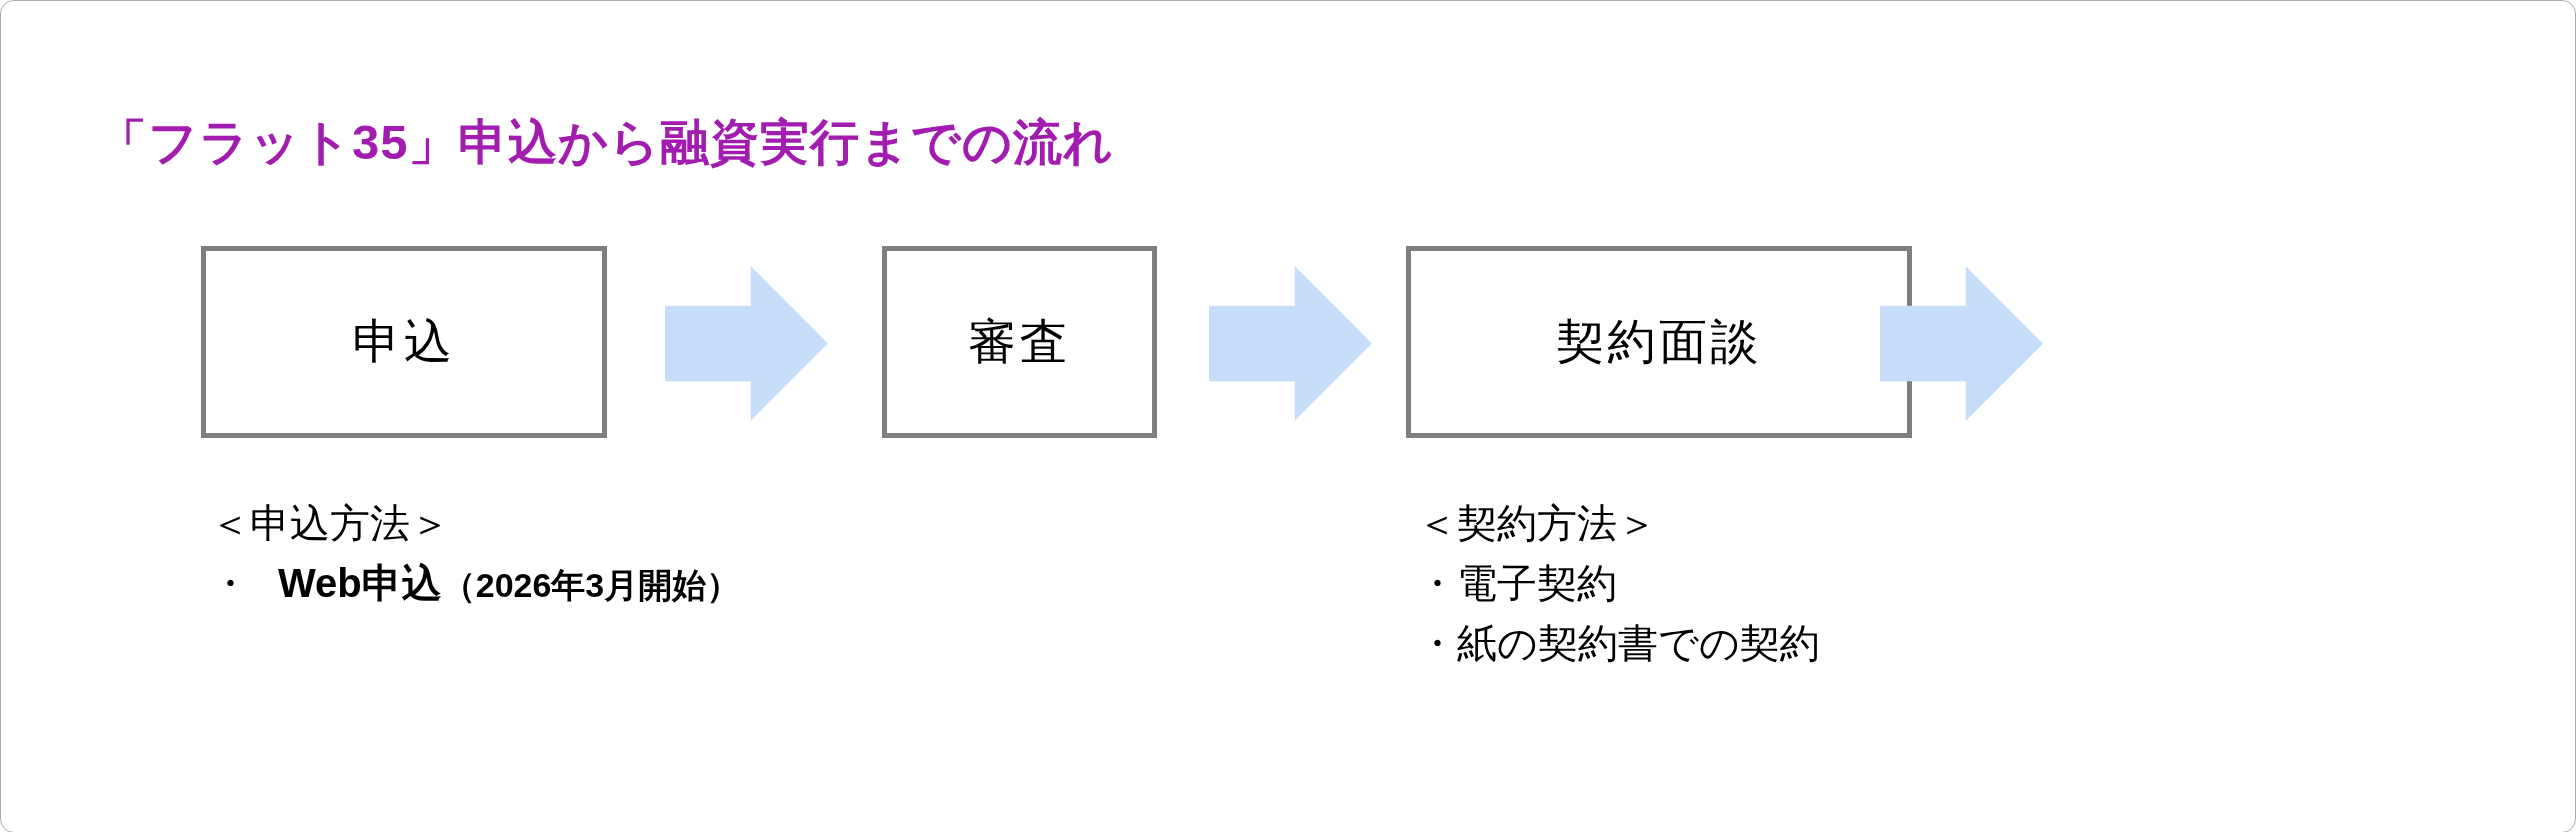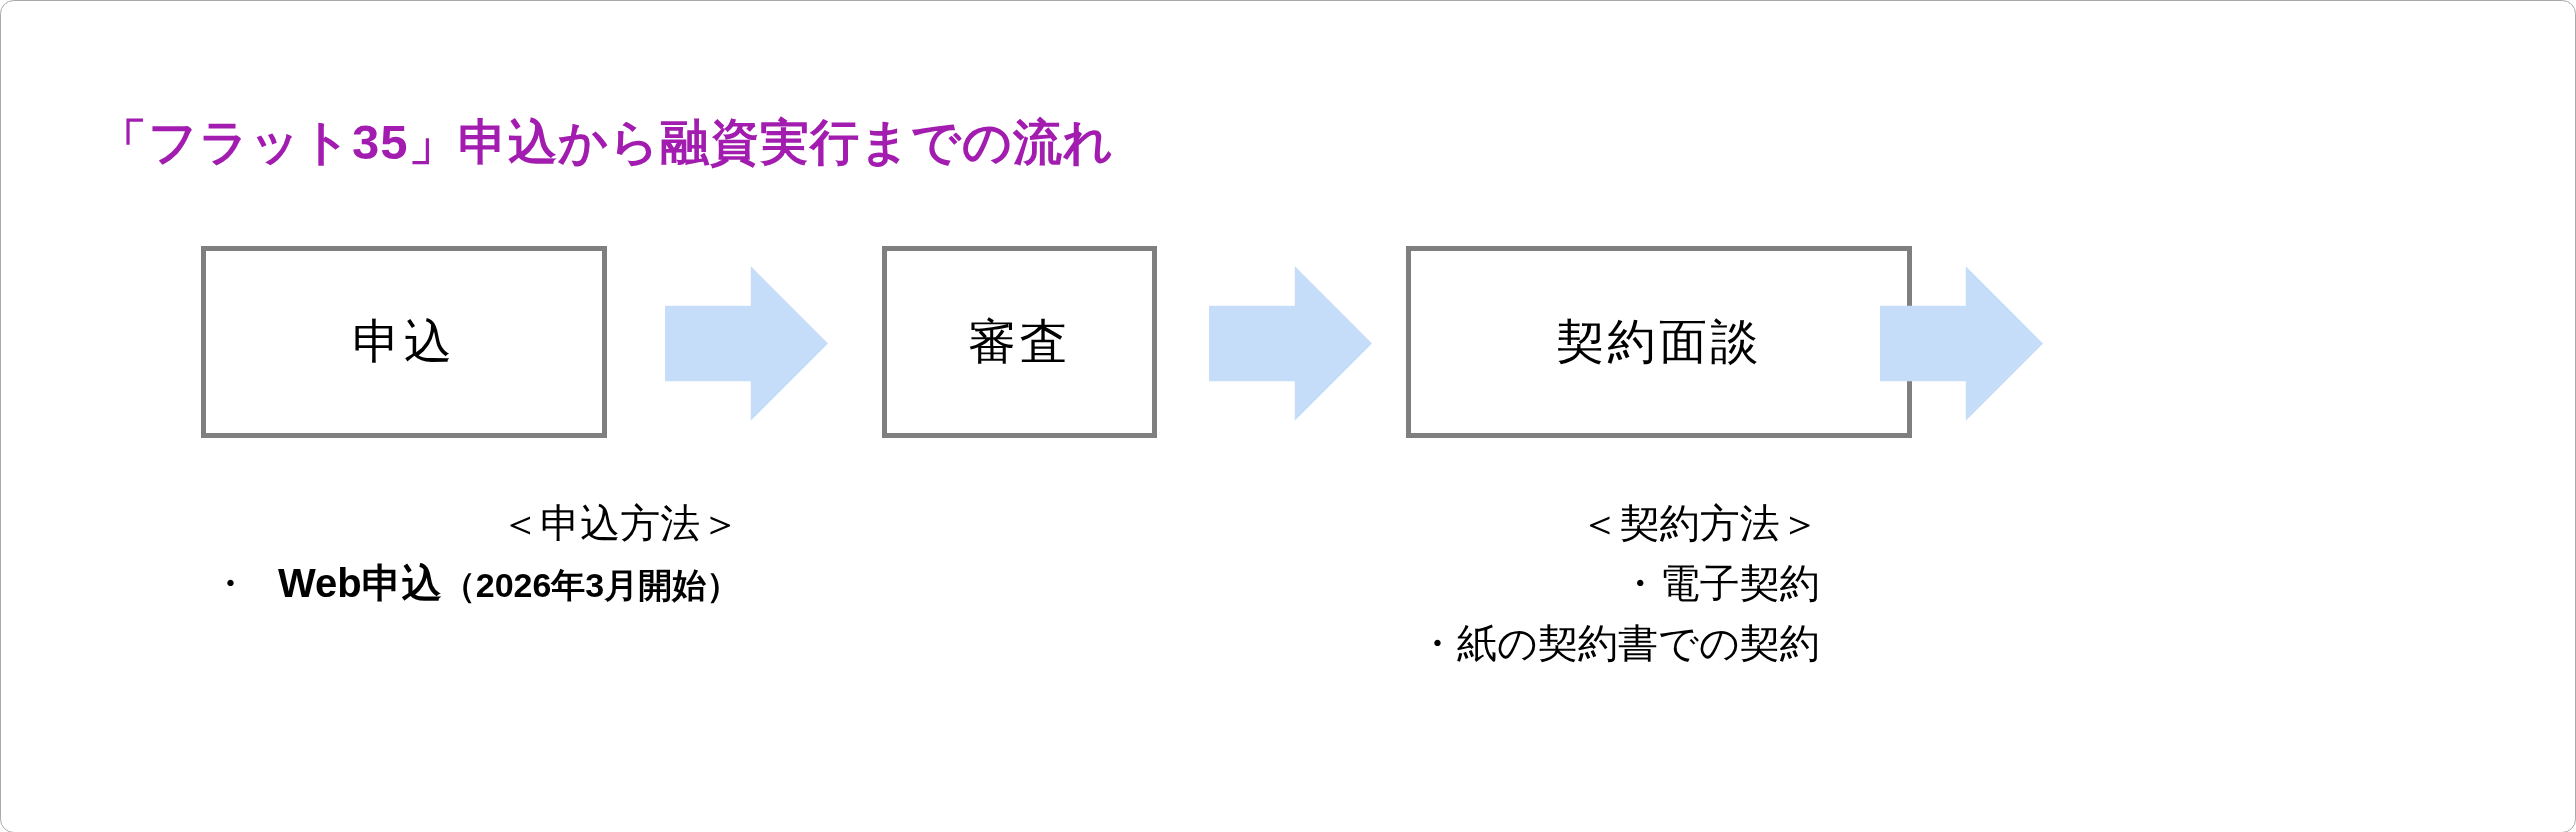--- a/index.html
+++ b/index.html
@@ -58,21 +58,20 @@
   .arrow-1 { left: 664px; }
   .arrow-2 { left: 1208px; }
   .arrow-3 { left: 1879px; }
   .notes {
     position: absolute;
     top: 492px;
     font-size: 40px;
     line-height: 60px;
     color: #000000;
     white-space: nowrap;
-    text-align: right;
   }
   .notes-left  { left: 209px; }
   .notes-right { left: 1416px; }
   .note-line .strong { font-weight: bold; margin-left: 28px; }
   .note-line .sub {
     font-size: 34px;
     font-weight: bold;
   }
 </style>
 </head>

